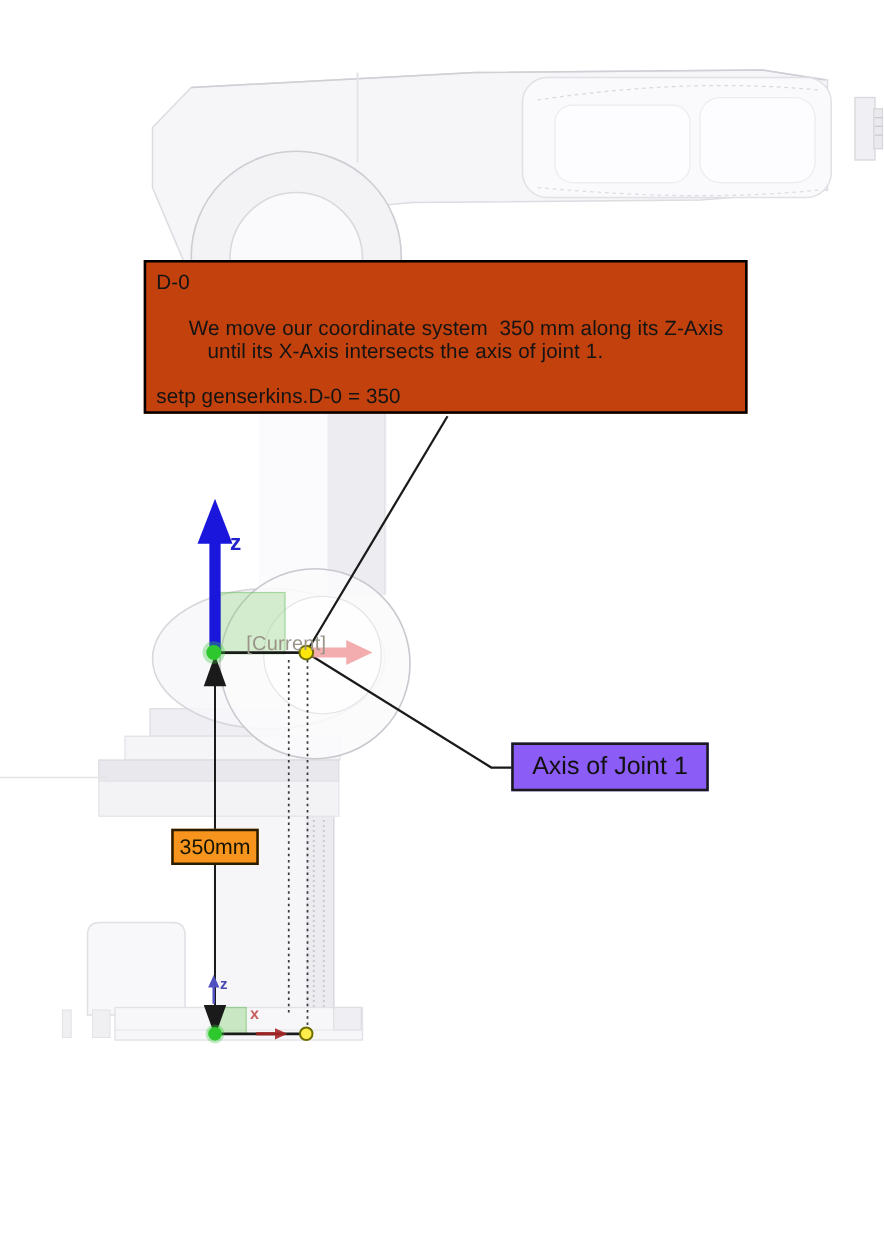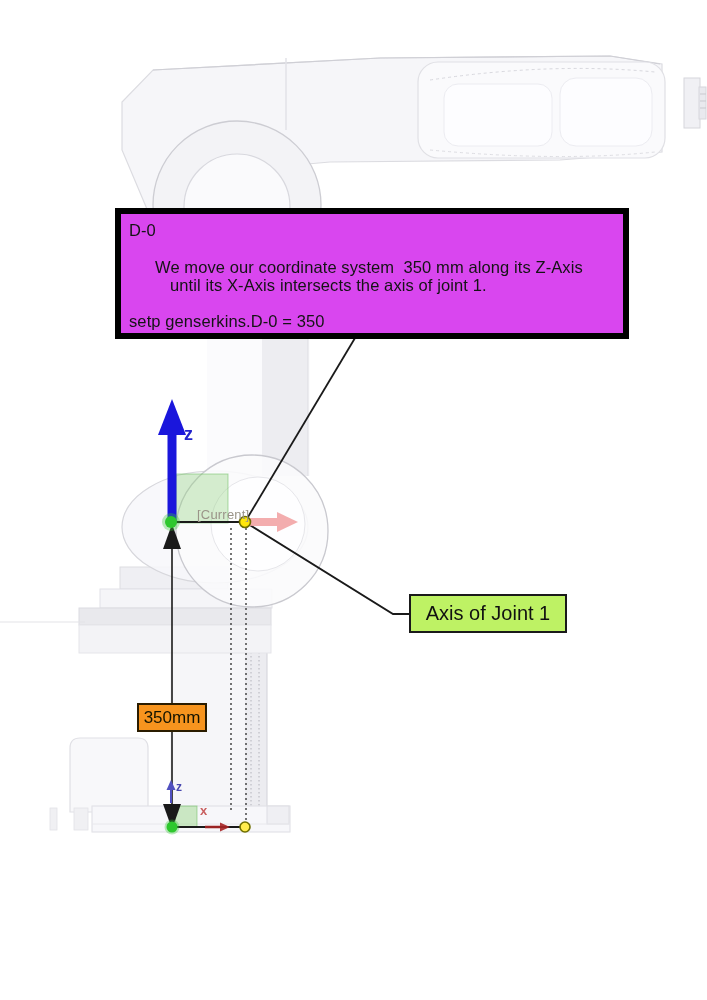--- a/index.html
+++ b/index.html
@@ -4,44 +4,44 @@
 <style>
   html,body{margin:0;padding:0;background:#ffffff;}
   .canvas{
     position:relative;width:707px;height:1000px;background:#ffffff;overflow:hidden;
     font-family:"Liberation Sans", sans-serif;
   }
   .canvas svg{position:absolute;left:0;top:0;}
   .overlay{position:absolute;z-index:5;}
   .callout{
     left:115px;top:208px;width:479px;height:119px;
-    background:#d946ef;border:6px solid #000000;padding-left:23px;
+    background:#c2410c;border:2px solid #000000;
   }
   .callout .cl-line{
     position:absolute;left:8px;white-space:pre;
     font-size:16.5px;color:#141414;letter-spacing:0.1px;
   }
   .cl-title{top:7px;}
   .cl-b1{top:44px;margin-left:26px;}
   .cl-b2{top:62px;margin-left:41px;}
   .cl-cmd{top:98px;}
   .joint-label{
     left:409px;top:594px;width:154px;height:35px;
-    background:#bef264;border:2px solid #1a1a1a;
+    background:#8b5cf6;border:2px solid #1a1a1a;
     display:flex;align-items:center;justify-content:center;
     font-size:20px;color:#111;
   }
   .dim-label{
     left:137px;top:663px;width:66px;height:25px;
     background:#f7941e;border:2px solid #2a1c00;
     display:flex;align-items:center;justify-content:center;
-    font-size:17px;color:#141400;margin-top:40px;
+    font-size:17px;color:#141400;
   }
   .z-top{left:184px;top:424px;font-size:18px;font-weight:bold;color:#2222cc;}
-  .current-label{left:197px;top:507px;font-size:13px;color:#9a9488;letter-spacing:0.2px;}
+  .current-label{left:197px;top:507px;font-size:16px;color:#9a9488;letter-spacing:0.2px;}
   .z-base{left:176px;top:780px;font-size:12px;font-weight:bold;color:#4848b0;}
   .x-base{left:200px;top:803px;font-size:13px;font-weight:bold;color:#c96060;}
 </style>
 </head>
 <body>
 
 <div class="canvas">
 
   <svg width="707" height="1000" viewBox="0 0 707 1000">
 

